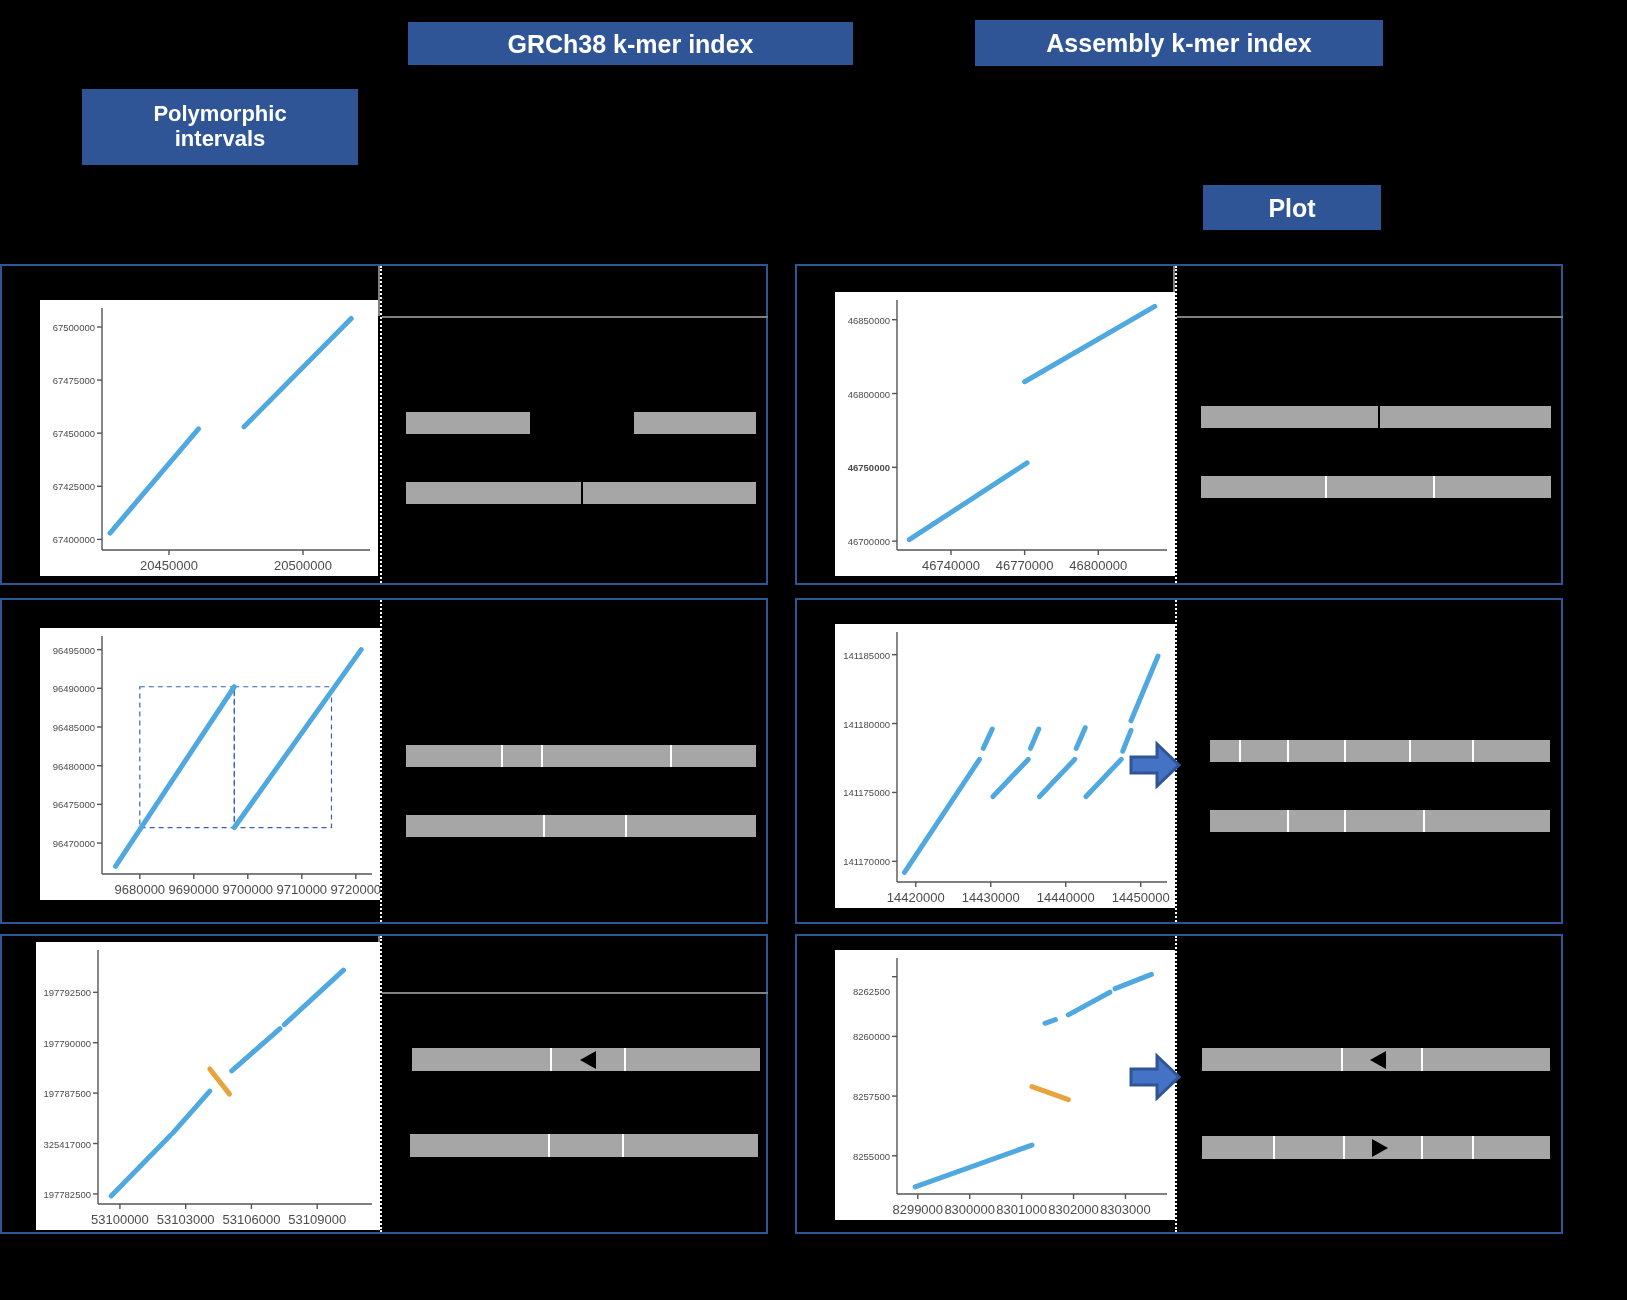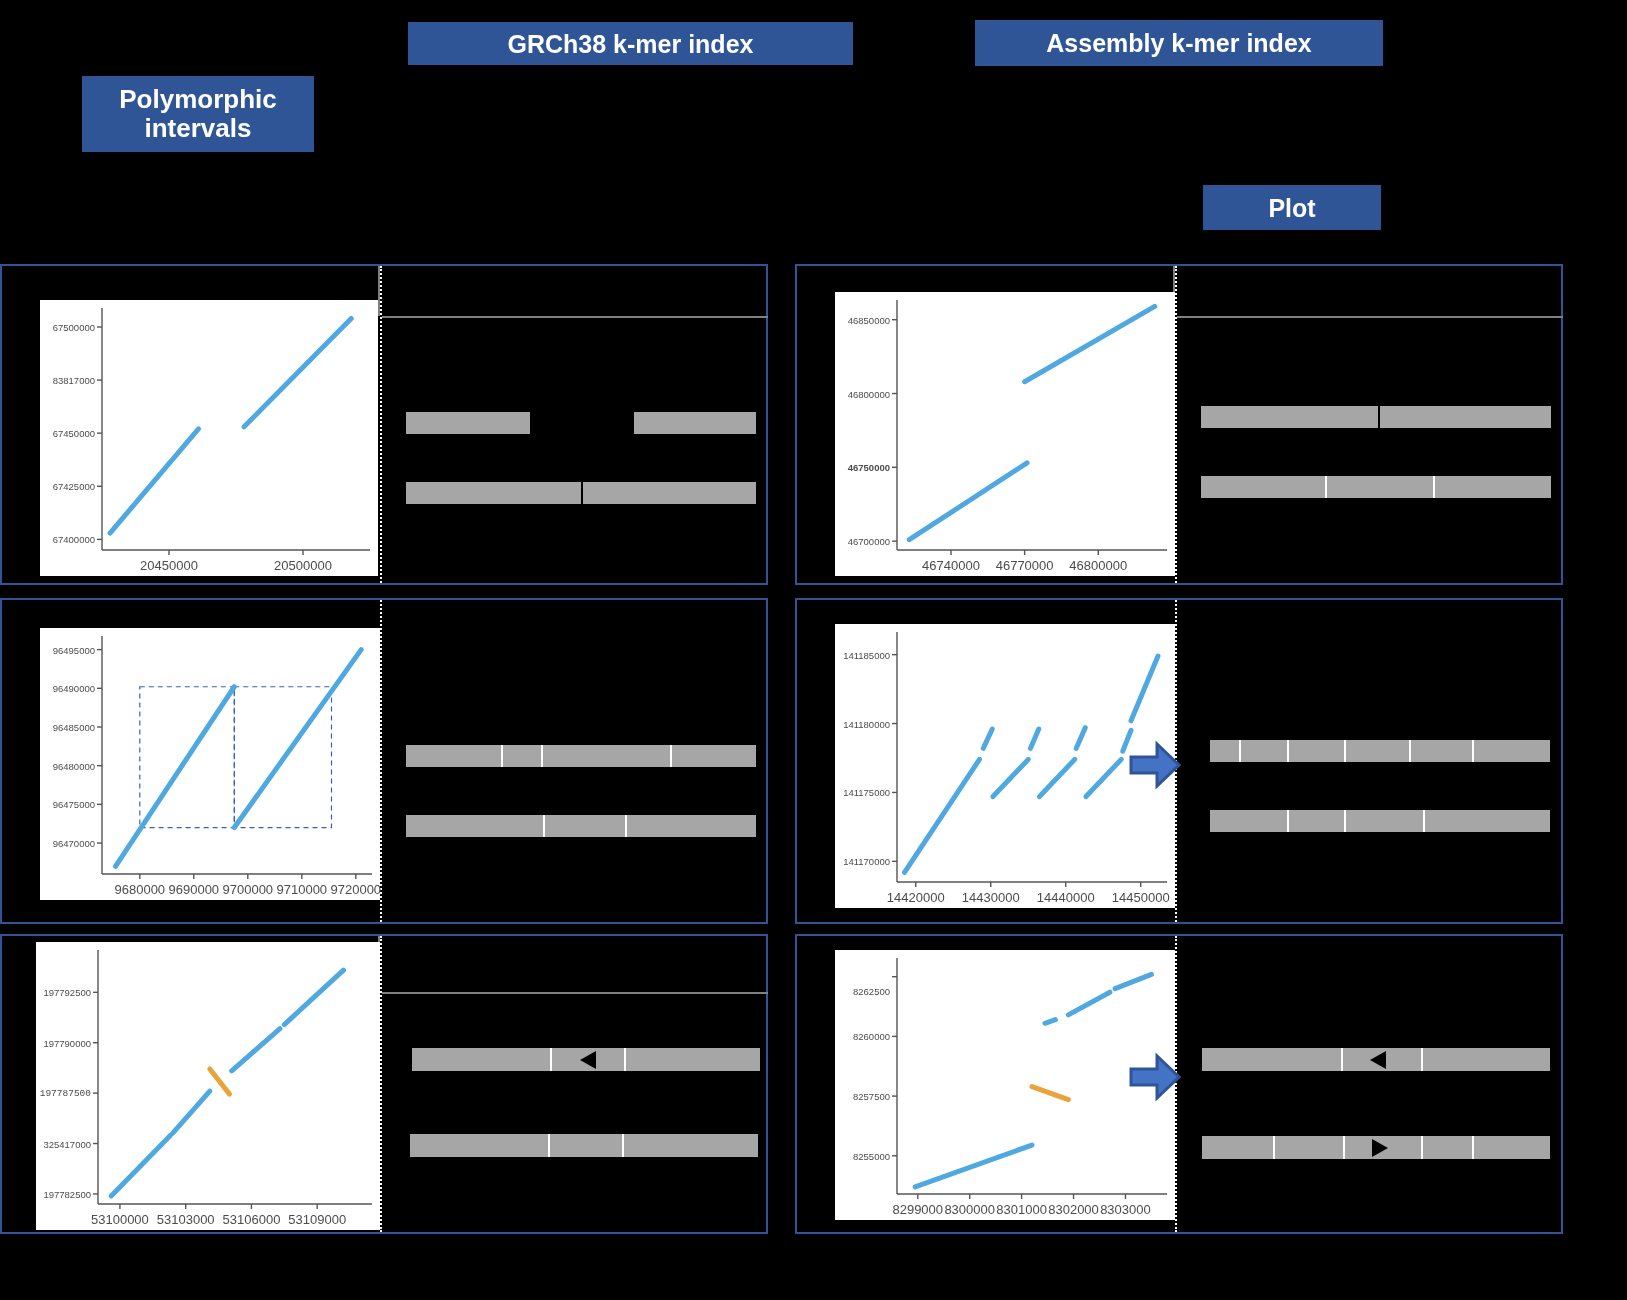--- a/index.html
+++ b/index.html
@@ -26,37 +26,37 @@
   .arrow-right{border-top:9px solid transparent;border-bottom:9px solid transparent;border-left:16px solid #000;}
 
   .hairline{position:absolute;height:2px;background:#808080;}
   .vhair{position:absolute;width:2px;background:#808080;}
 
   .bigarrow{position:absolute;}
 </style>
 </head>
 <body>
 
-<div class="callout" style="left:82px;top:76px;width:232px;height:76px;font-size:26px;white-space:pre-line;">Polymorphic
+<div class="callout" style="left:82px;top:89px;width:276px;height:76px;font-size:22px;white-space:pre-line;">Polymorphic
 intervals</div>
 <div class="callout" style="left:408px;top:22px;width:445px;height:43px;font-size:25px;">GRCh38 k-mer index</div>
 <div class="callout" style="left:975px;top:20px;width:408px;height:46px;font-size:25px;">Assembly k-mer index</div>
 <div class="callout" style="left:1203px;top:185px;width:178px;height:45px;font-size:25px;">Plot</div>
 
 <div class="panel" style="left:0px;top:264px;width:768px;height:321px;">
   <div class="panel-split" style="left:378px;"></div>
   <div class="hairline" style="left:380px;top:50px;width:386px;"></div>
   <div class="vhair" style="left:376px;top:0;height:50px;"></div>
 
   <div class="plotbox" style="left:38px;top:34px;width:338px;height:276px;">
     <div class="plot-inner" id="plot-0">
         <div class="ytick" style="top: 239.381px; right: 283px;">67400000</div>
         <div class="ytick" style="top: 186.283px; right: 283px;">67425000</div>
         <div class="ytick" style="top: 133.186px; right: 283px;">67450000</div>
-        <div class="ytick" style="top: 80.0885px; right: 283px;">83817000</div>
+        <div class="ytick" style="top: 80.0885px; right: 283px;">67475000</div>
         <div class="ytick" style="top: 26.9912px; right: 283px;">67500000</div>
         <div class="xtick" style="left: 129px; top: 258px;">20450000</div>
         <div class="xtick" style="left: 263px; top: 258px;">20500000</div>
         <svg class="plotsvg" viewBox="0 0 338 276">
           <line x1="62" y1="8" x2="62" y2="250" stroke="#555" stroke-width="1.4"></line>
           <line x1="62" y1="250" x2="330" y2="250" stroke="#555" stroke-width="1.4"></line>
           <line x1="57" y1="239.38053097345133" x2="62" y2="239.38053097345133" stroke="#555" stroke-width="1.4"></line>
           <line x1="57" y1="186.28318584070797" x2="62" y2="186.28318584070797" stroke="#555" stroke-width="1.4"></line>
           <line x1="57" y1="133.1858407079646" x2="62" y2="133.1858407079646" stroke="#555" stroke-width="1.4"></line>
           <line x1="57" y1="80.08849557522123" x2="62" y2="80.08849557522123" stroke="#555" stroke-width="1.4"></line>
@@ -243,21 +243,21 @@
 
 <div class="panel" style="left:0px;top:934px;width:768px;height:300px;">
   <div class="panel-split" style="left:378px;"></div>
   <div class="hairline" style="left:380px;top:56px;width:386px;"></div>
   <div class="vhair" style="left:376px;top:0;height:56px;"></div>
 
   <div class="plotbox" style="left:34px;top:6px;width:344px;height:288px;">
     <div class="plot-inner" id="plot-2">
         <div class="ytick" style="top: 251.92px; right: 289px;">197782500</div>
         <div class="ytick" style="top: 201.52px; right: 289px;">325417000</div>
-        <div class="ytick" style="top: 151.12px; right: 289px; font-family: Liberation Mono, monospace;">197787500</div>
+        <div class="ytick" style="top: 151.12px; right: 289px;">197787500</div>
         <div class="ytick" style="top: 100.72px; right: 289px;">197790000</div>
         <div class="ytick" style="top: 50.32px; right: 289px;">197792500</div>
         <div class="xtick" style="left: 83.92px; top: 270px;">53100000</div>
         <div class="xtick" style="left: 149.68px; top: 270px;">53103000</div>
         <div class="xtick" style="left: 215.44px; top: 270px;">53106000</div>
         <div class="xtick" style="left: 281.2px; top: 270px;">53109000</div>
         <svg class="plotsvg" viewBox="0 0 344 288">
           <line x1="62" y1="8" x2="62" y2="262" stroke="#555" stroke-width="1.4"></line>
           <line x1="62" y1="262" x2="336" y2="262" stroke="#555" stroke-width="1.4"></line>
           <line x1="57" y1="251.92" x2="62" y2="251.92" stroke="#555" stroke-width="1.4"></line>

